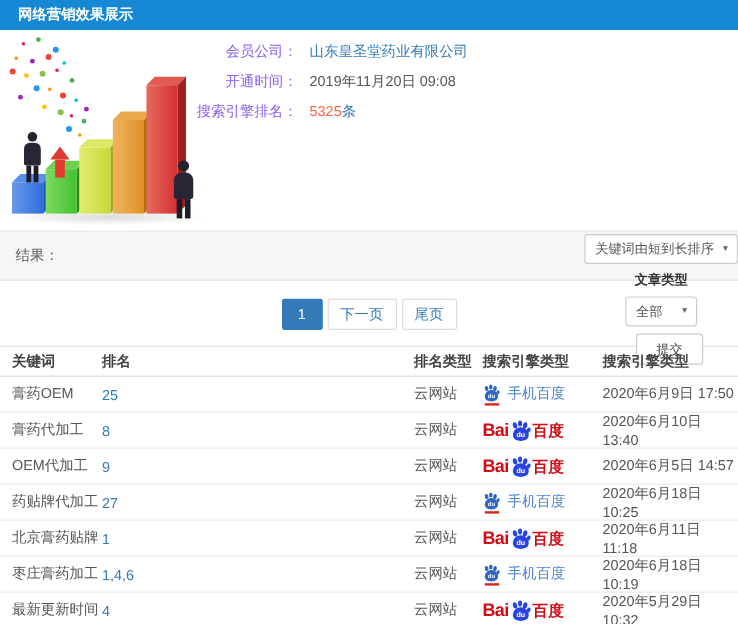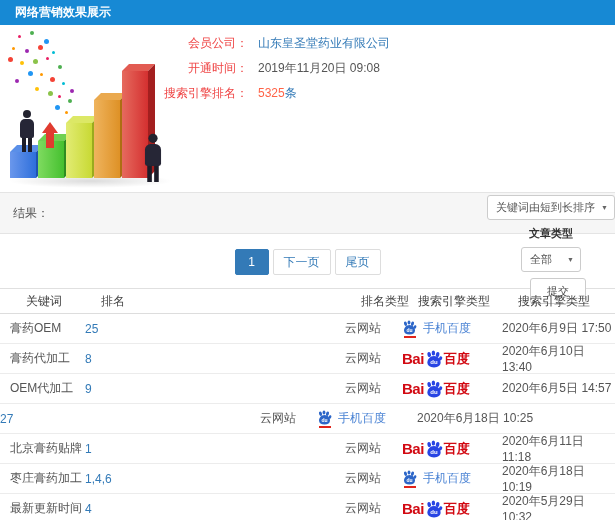--- a/index.html
+++ b/index.html
@@ -33,21 +33,21 @@
   .person .legs { display:flex; justify-content:center; gap:2px; }
   .person .legs i { width:4px; height:14px; background:#1d1d29; }
   .up-arrow { position:absolute; }
   .up-arrow .tri { width:0; height:0; border-left:8px solid transparent;
     border-right:8px solid transparent; border-bottom:11px solid #e03b2f; }
   .up-arrow .shaft { width:8px; height:15px; background:#e03b2f; margin:0 auto; }
   .dot { position:absolute; border-radius:50%; }
   
   .info { position:absolute; left:133px; top:6px; }
   .info-row { display:flex; height:25px; line-height:25px; }
-  .info-label { width:115px; text-align:right; color:#ef4444; }
+  .info-label { width:115px; text-align:right; color:#8b5cf6; }
   .info-value { margin-left:10px; color:#555; }
   .info-value.link { color:#337ab7; cursor:pointer; }
   .info-value .count { color:#ff6347; }
   .info-value .suffix { color:#337ab7; }
   
   .filterbar {
     height:42px; background:#f6f6f6; border-top:1px solid #e4e4e4;
     border-bottom:1px solid #e4e4e4; display:flex; align-items:center;
     padding:0 0 0 13px; box-sizing:border-box;
   }
@@ -73,21 +73,21 @@
   .pg {
     min-width:12px; height:24px; line-height:24px; padding:0 10px; text-align:center;
     border:1px solid #ddd; border-radius:2px; color:#337ab7; background:#fff;
     font-size:12px; cursor:pointer;
   }
   .pg.active { background:#337ab7; border-color:#337ab7; color:#fff; }
   
   .table { margin-top:13px; }
   .trow, .thead { display:flex; align-items:center; }
   .thead { height:24px; border-top:1px solid #e0e0e0; border-bottom:1px solid #ddd;
-    font-weight:normal; color:#444;padding-left:16px; }
+    font-weight:bold; color:#444; }
   .trow { height:29px; border-bottom:1px solid #ececec; }
   .c1 { width:75px; padding-left:10px; }
   .c2 { width:260px; }
   .c3 { width:57px; }
   .c4 { width:100px; display:flex; align-items:center; }
   .c5 { flex:1; }
   .rank-link { color:#337ab7; cursor:pointer; }
   
   .paw-wrap { position:relative; display:inline-flex; flex-direction:column; align-items:center; margin-right:6px; }
   .paw-wrap .redbar { width:12px; height:2px; background:#e0241b; margin-top:1px; }
@@ -285,20 +285,21 @@
     <ellipse cx="26" cy="14" rx="2.6" ry="3.6" fill="#2845e4" transform="rotate(24 26 14)"></ellipse>
     <path d="M15 10 C8 10 4 16 4 21 C4 26 8 29 15 29 C22 29 26 26 26 21 C26 16 22 10 15 10 Z" fill="#2845e4"></path>
     <text x="15" y="24" font-size="10" font-weight="bold" fill="#fff" text-anchor="middle" font-family="Liberation Sans, sans-serif">du</text>
   </svg>
             </span>
             <span class="bd-name">百度</span>
           </div>
           <div class="c5">2020年6月5日 14:57</div>
         </div>
         <div class="trow">
+          <div class="c1">药贴牌代加工</div>
           <div class="c2"><span class="rank-link">27</span></div>
           <div class="c3">云网站</div>
           <div class="c4">
             <span class="paw-wrap">
               <svg width="15" height="15" viewBox="0 0 30 30">
     <ellipse cx="7" cy="7.5" rx="3" ry="4.4" fill="#2d66c8" transform="rotate(-14 7 7.5)"></ellipse>
     <ellipse cx="14" cy="5" rx="2.9" ry="4.2" fill="#2d66c8"></ellipse>
     <ellipse cx="21" cy="7.5" rx="3" ry="4.4" fill="#2d66c8" transform="rotate(14 21 7.5)"></ellipse>
     <ellipse cx="26" cy="14" rx="2.6" ry="3.6" fill="#2d66c8" transform="rotate(24 26 14)"></ellipse>
     <path d="M15 10 C8 10 4 16 4 21 C4 26 8 29 15 29 C22 29 26 26 26 21 C26 16 22 10 15 10 Z" fill="#2d66c8"></path>

